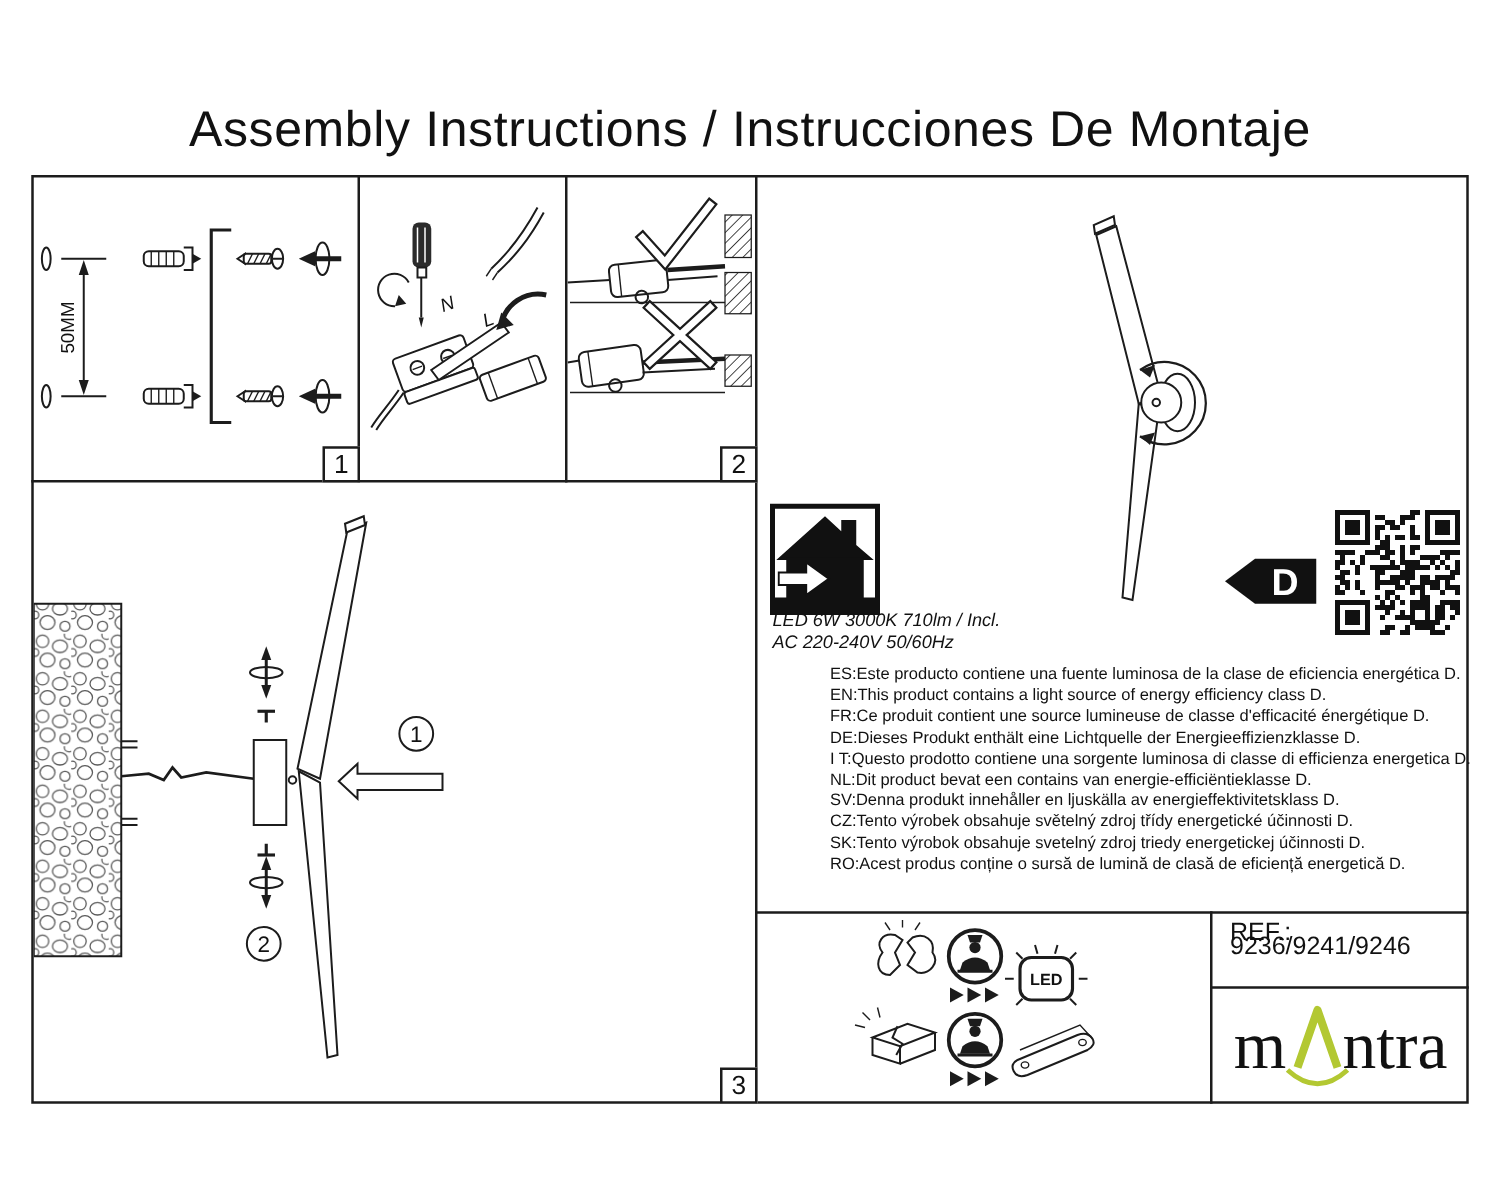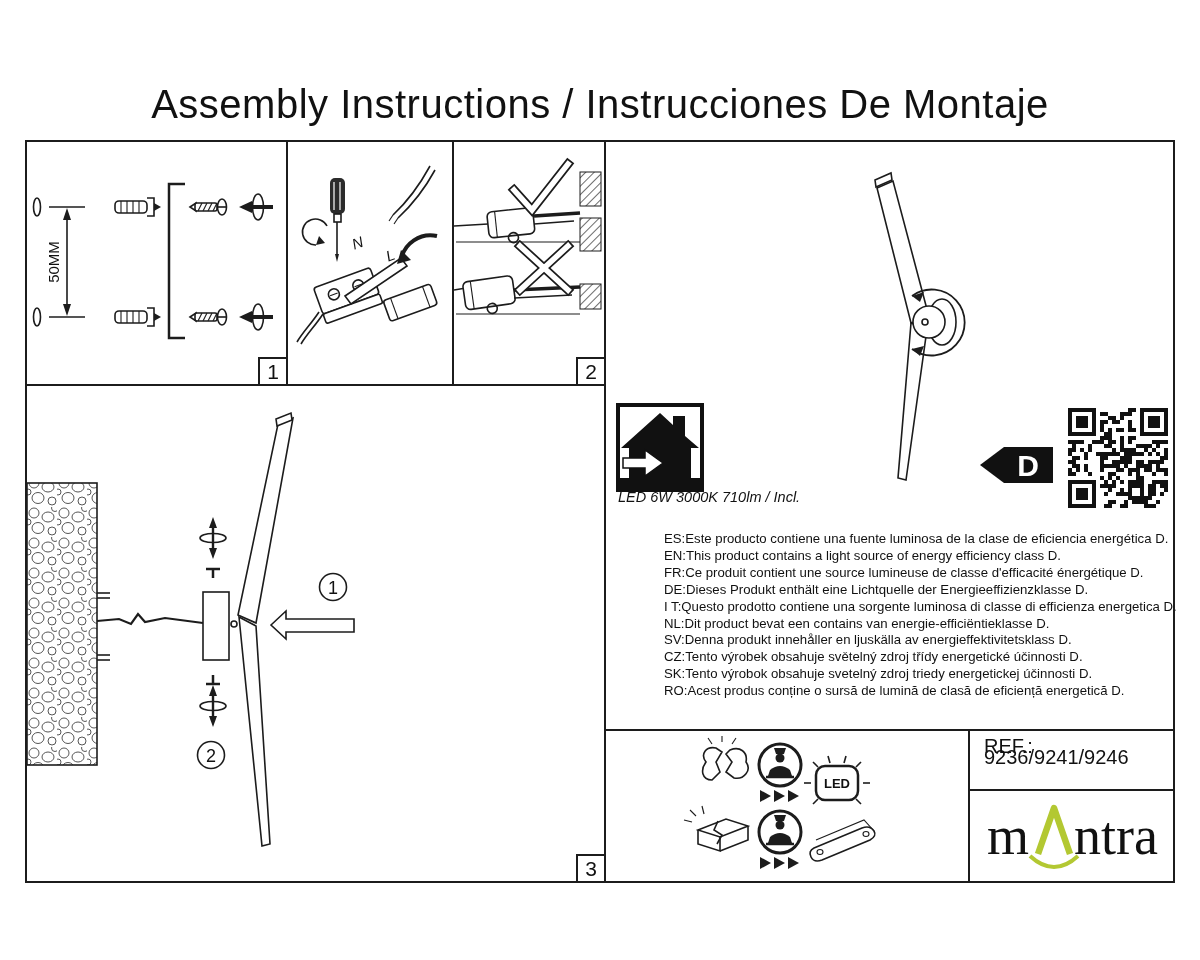--- a/index.html
+++ b/index.html
@@ -497,20 +497,21 @@
         <rect x="76" y="4" width="20" height="20" fill="#fff"></rect>
         <rect x="80" y="8" width="12" height="12"></rect>
         <rect x="0" y="72" width="28" height="28"></rect>
         <rect x="4" y="76" width="20" height="20" fill="#fff"></rect>
         <rect x="8" y="80" width="12" height="12"></rect>
       </g>
     </svg>
 
   <div id="spec-block" class="abs">
     <div class="specline">LED  6W  3000K  710lm / Incl.</div>
+    <div class="specline">AC 220-240V  50/60Hz</div>
   </div>
   <div id="lang-block" class="abs">
     <div class="langline">ES:Este producto contiene una fuente luminosa de la clase de eficiencia energética D.</div>
     <div class="langline">EN:This product contains a light source of energy efficiency class D.</div>
     <div class="langline">FR:Ce produit contient une source lumineuse de classe d'efficacité énergétique D.</div>
     <div class="langline">DE:Dieses Produkt enthält eine Lichtquelle der Energieeffizienzklasse D.</div>
     <div class="langline">I T:Questo prodotto contiene una sorgente luminosa di classe di efficienza energetica D.</div>
     <div class="langline">NL:Dit product bevat een contains van energie-efficiëntieklasse D.</div>
     <div class="langline">SV:Denna produkt innehåller en ljuskälla av energieffektivitetsklass D.</div>
     <div class="langline">CZ:Tento výrobek obsahuje světelný zdroj třídy energetické účinnosti D.</div>

